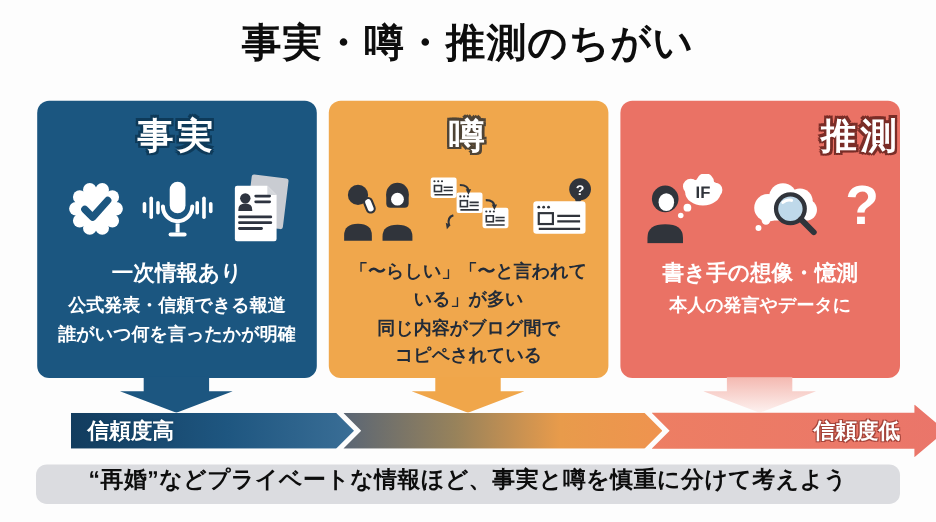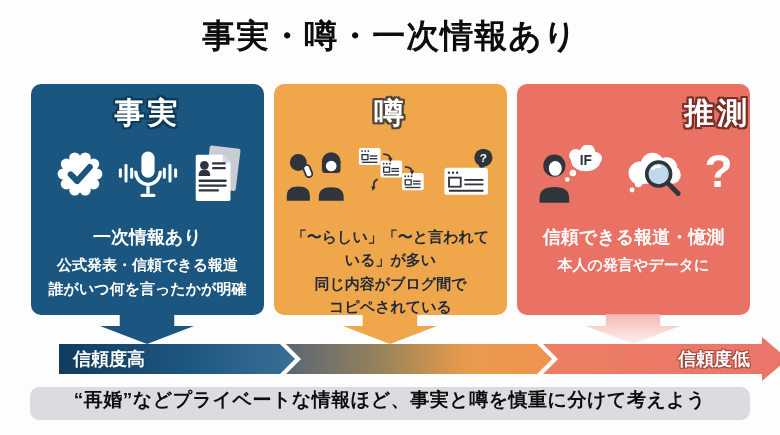--- a/index.html
+++ b/index.html
@@ -17,21 +17,21 @@
   .card-fact{left:31px;background:#1B5680;}
   .card-rumor{left:274px;background:#F0A74C;}
   .card-spec{left:517px;background:#EA7265;}
   .card-title{
     text-align:center;margin-top:9px;font-size:30px;font-weight:900;color:#fff;letter-spacing:3px;
   }
   .card-fact .card-title{text-shadow:-2px -2px 0 #0e3a59,2px -2px 0 #0e3a59,-2px 2px 0 #0e3a59,2px 2px 0 #0e3a59,0 -2px 0 #0e3a59,0 2px 0 #0e3a59,-2px 0 0 #0e3a59,2px 0 0 #0e3a59;}
   .card-rumor .card-title{text-shadow:-2px -2px 0 #4f4436,2px -2px 0 #4f4436,-2px 2px 0 #4f4436,2px 2px 0 #4f4436,0 -2px 0 #4f4436,0 2px 0 #4f4436,-2px 0 0 #4f4436,2px 0 0 #4f4436;}
   .card-spec .card-title{text-shadow:-2px -2px 0 #7a2d27,2px -2px 0 #7a2d27,-2px 2px 0 #7a2d27,2px 2px 0 #7a2d27,0 -2px 0 #7a2d27,0 2px 0 #7a2d27,-2px 0 0 #7a2d27,2px 0 0 #7a2d27;text-align:right;}
   .icons{height:72px;display:flex;align-items:center;justify-content:center;gap:9px;margin-top:4px;}
-  .desc{text-align:center;font-weight:700;margin-top:15px;color:#fff;}
+  .desc{text-align:center;font-weight:700;margin-top:5px;color:#fff;}
   .card-rumor .desc{color:#222b38;}
   .desc .l0{display:block;font-size:18px;margin-bottom:4px;line-height:1.35;}
   .desc .l{display:block;font-size:15px;line-height:1.55;}
   .big-q{font-size:46px;font-weight:900;color:#fff;line-height:1;padding-bottom:6px;}
   
   .down-arrow{
     position:absolute;top:314px;width:94px;height:30px;
     clip-path:polygon(21% 0,79% 0,79% 40%,100% 40%,50% 100%,0 40%,21% 40%);
   }
   .down-fact{left:100px;background:#1C5680;}
@@ -63,21 +63,21 @@
     font-size:19px;font-weight:800;color:#0d0d0d;letter-spacing:0.5px;
   }
   svg{display:block;}
   svg text{font-family:"Liberation Sans","DejaVu Sans",sans-serif;}
 </style>
 </head>
 <body>
 
 <div class="canvas">
 
-  <div class="page-title">事実・噂・一次情報あり</div>
+  <div class="page-title">事実・噂・推測のちがい</div>
 
   <div class="card card-fact">
     <div class="card-title">事実</div>
     <div class="icons">
       <svg width="56" height="58" viewBox="0 0 60 60">
         <g fill="#fff">
           <circle cx="30" cy="30" r="19"></circle>
           <circle cx="48" cy="30" r="6"></circle>
             <circle cx="44.6" cy="40.6" r="6"></circle>
             <circle cx="35.6" cy="47.1" r="6"></circle>
@@ -240,21 +240,21 @@
           <circle cx="24" cy="42" r="4"></circle>
             <circle cx="17" cy="49" r="2.8"></circle>
         </g>
         <circle cx="47" cy="31" r="13.5" fill="#BFD9EA" stroke="#30343B" stroke-width="4"></circle>
         <path d="M40 25 a9 9 0 0 1 8 -2" fill="none" stroke="#fff" stroke-width="3" stroke-linecap="round"></path>
         <line x1="57" y1="41" x2="69" y2="53" stroke="#30343B" stroke-width="5.5" stroke-linecap="round"></line>
       </svg>
       <div class="big-q">?</div>
     </div>
     <div class="desc">
-      <span class="l0">信頼できる報道・憶測</span>
+      <span class="l0">書き手の想像・憶測</span>
       <span class="l">本人の発言やデータに</span>
     </div>
   </div>
 
   <div class="down-arrow down-fact"></div>
   <div class="down-arrow down-rumor"></div>
   <div class="down-arrow down-spec"></div>
 
   <div class="bar-seg seg1">
     <span class="bar-label label-high">信頼度高</span>

